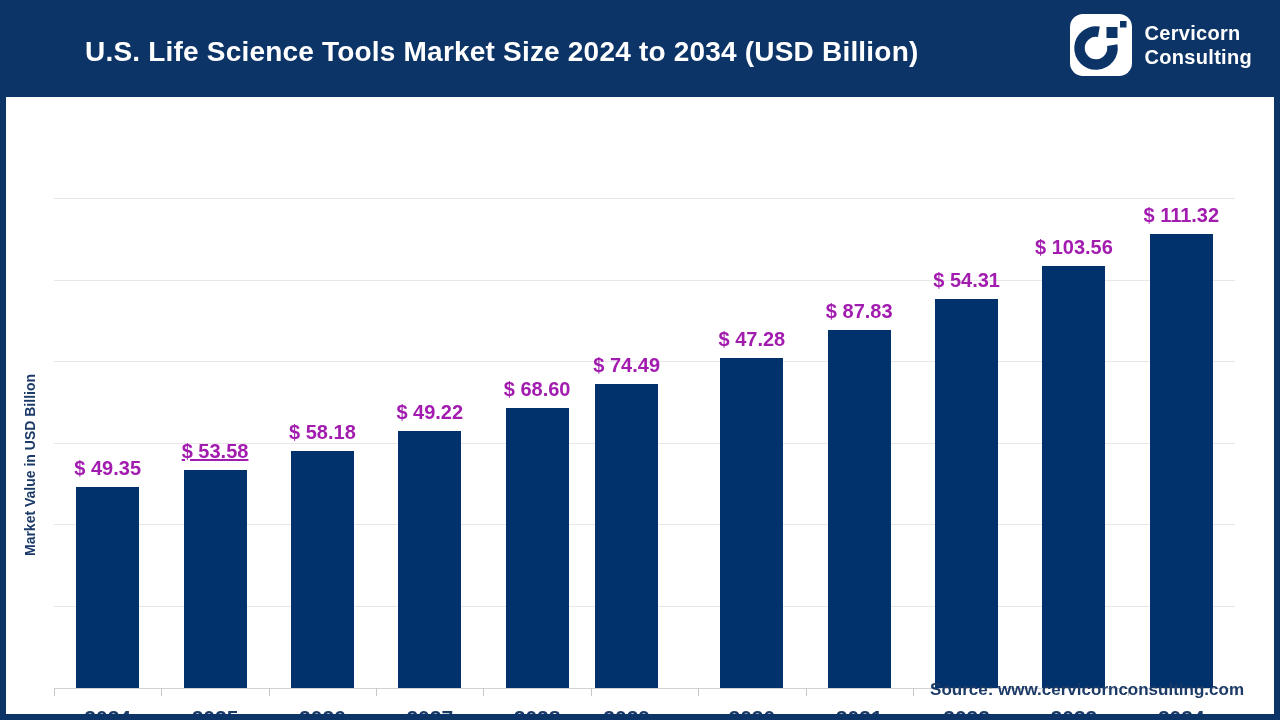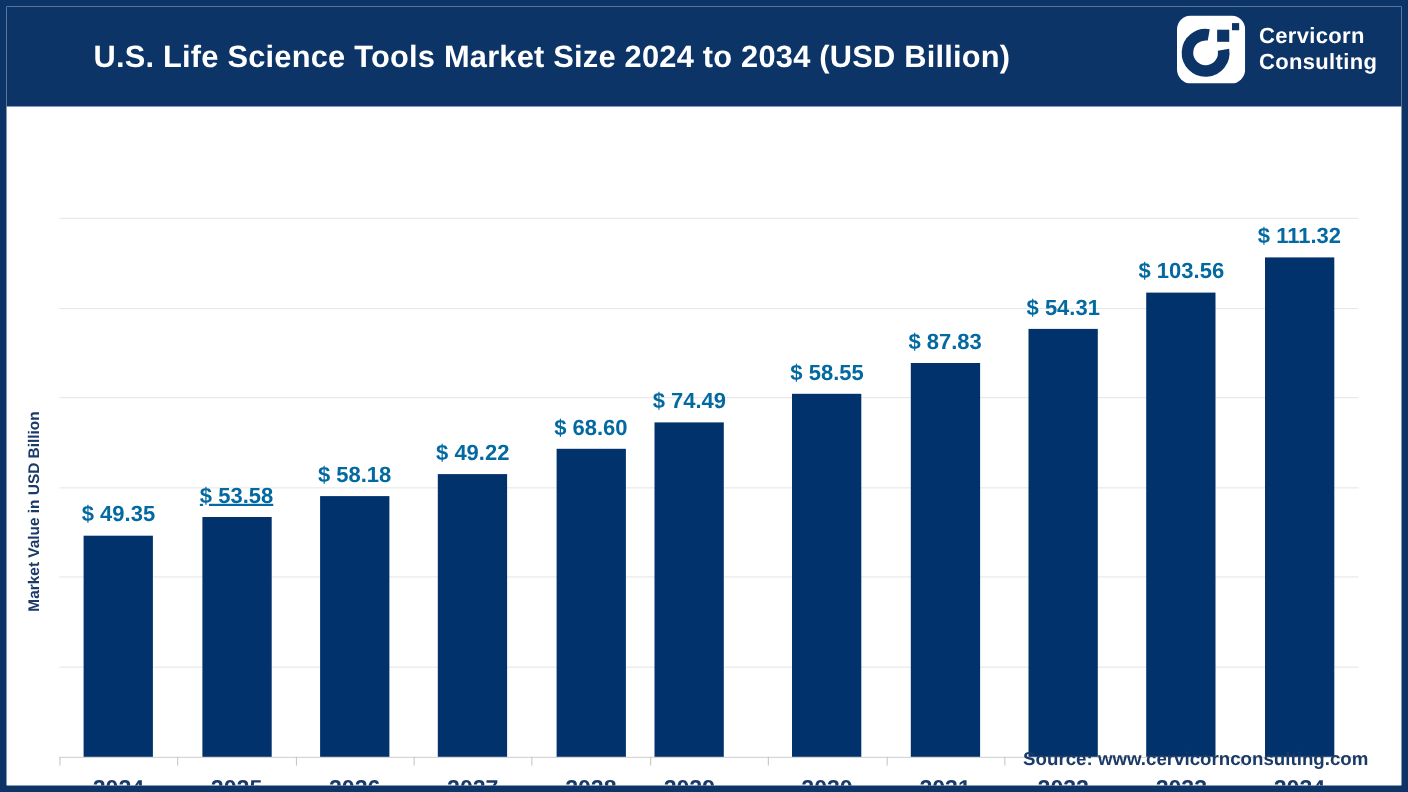--- a/index.html
+++ b/index.html
@@ -50,21 +50,21 @@
   #plot { position: absolute; left: 48px; top: 102px; width: 1181px; height: 489px; }
 
   .gridline { position: absolute; left: 0; right: 0; height: 1px; background: #e7e7e7; }
   #axis-line { position: absolute; left: 0; right: -4px; bottom: -1px; height: 1px; background: #d2d2d2; }
   .tick { position: absolute; top: 489px; width: 1px; height: 8px; background: #c7c7c7; }
 
   .cat { position: absolute; top: 0; height: 489px; }
   .bar { position: absolute; bottom: 0; width: 63px; background: #02326b; }
   .bar-value-label {
     position: absolute; left: 0; width: 100%;
-    text-align: center; color: #0369a1;
+    text-align: center; color: #a21caf;
     font-size: 20px; font-weight: bold; white-space: nowrap;
   }
   .x-tick-label {
     position: absolute; top: 507px; left: 0; width: 100%;
     text-align: center; color: #1b3a67;
     font-size: 21px; font-weight: bold;
   }
 
   #source-note {
     position: absolute; right: 30px; bottom: 14px;
@@ -148,21 +148,21 @@
             <div class="bar-value-label" style="bottom: 286.545px;">$ 68.60</div>
             <div class="x-tick-label">2028</div>
           </div>
           <div class="cat" style="left: 519px; width: 107.364px;">
             <div class="bar" style="left: 22.1818px; height: 303.547px;"></div>
             <div class="bar-value-label" style="bottom: 310.547px;">$ 74.49</div>
             <div class="x-tick-label">2029</div>
           </div>
           <div class="cat" style="left: 644.182px; width: 107.364px;">
             <div class="bar" style="left: 22.1818px; height: 329.627px;"></div>
-            <div class="bar-value-label" style="bottom: 336.627px;">$ 58.55</div>
+            <div class="bar-value-label" style="bottom: 336.627px;">$ 47.28</div>
             <div class="x-tick-label">2030</div>
           </div>
           <div class="cat" style="left: 751.545px; width: 107.364px;">
             <div class="bar" style="left: 22.1818px; height: 357.907px;"></div>
             <div class="bar-value-label" style="bottom: 364.907px;">$ 87.83</div>
             <div class="x-tick-label">2031</div>
           </div>
           <div class="cat" style="left: 858.909px; width: 107.364px;">
             <div class="bar" style="left: 22.1818px; height: 388.633px;"></div>
             <div class="bar-value-label" style="bottom: 395.633px;">$ 54.31</div>

